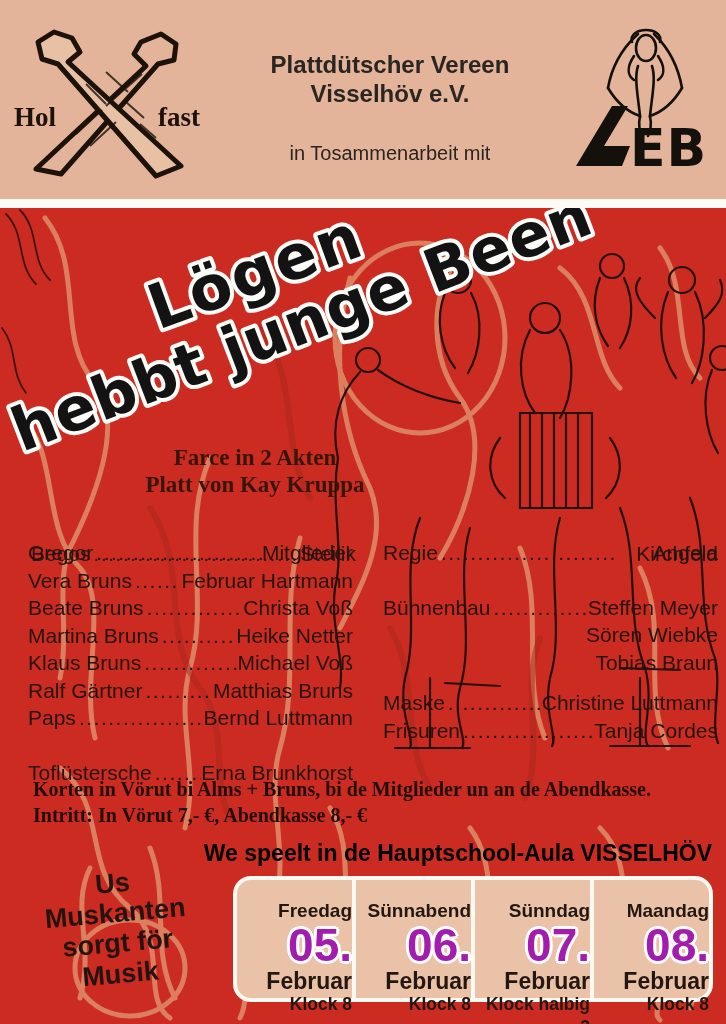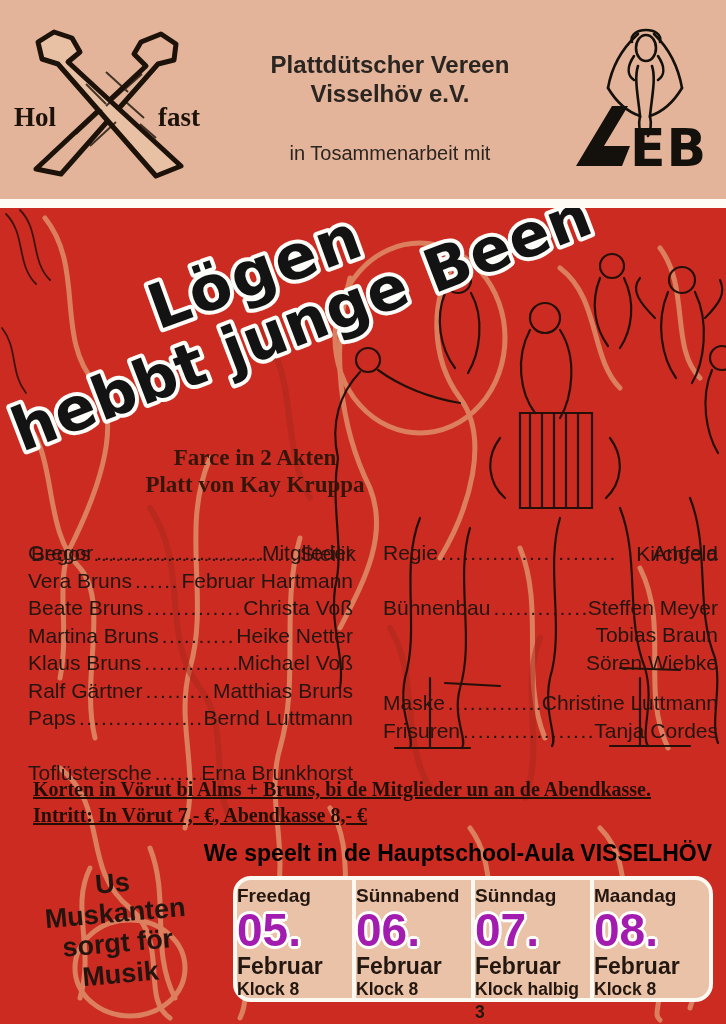--- a/index.html
+++ b/index.html
@@ -32,32 +32,32 @@
   .overlay-line .layer{position:absolute;left:0;top:0;width:100%;}
   .overlay-line .layer.b{transform:translate(3px,1px);opacity:.95;}
   .stacked{position:relative;margin-left:36px;}
   .stacked .under{position:absolute;right:0;top:1px;}
   .gap27{height:27px;}
   .gap13{height:13px;}
   .right-name{text-align:right;height:27.5px;}
   
   .tickets{position:absolute;left:33px;top:777px;width:680px;
            font-family:"Liberation Serif",serif;font-weight:bold;font-size:20px;
-           color:#230e05;line-height:1.28;text-decoration:underline;}
+           color:#230e05;line-height:1.28;}
   .venue{position:absolute;left:100px;top:840px;width:612px;text-align:right;
          font-weight:bold;font-size:23px;color:#000000;}
   
   .music{position:absolute;left:14px;top:868px;width:205px;text-align:center;
          font-weight:bold;font-size:27px;line-height:1.12;color:#241410;
          transform:rotate(-5deg);}
   
   .dates{position:absolute;left:233px;top:876px;width:480px;height:126px;
          background:#eac2a8;border:4px solid #fcf8f2;border-radius:18px;
          box-sizing:border-box;display:flex;}
-  .date-cell{flex:1 1 0;text-align:left;padding-top:5px;color:#231710;min-width:0;}
+  .date-cell{flex:1 1 0;text-align:right;padding-top:20px;color:#231710;min-width:0;}
   .date-cell.divider{border-right:4px solid #fcf8f2;}
   .date-day{font-weight:bold;font-size:19px;}
   .date-num{font-weight:bold;font-size:46px;line-height:1.02;color:#a21caf;
             text-shadow:-2px -2px 0 #fff,2px -2px 0 #fff,-2px 2px 0 #fff,2px 2px 0 #fff,
                         0 -3px 0 #fff,0 3px 0 #fff,-3px 0 0 #fff,3px 0 0 #fff;}
   .date-month{font-weight:bold;font-size:23px;line-height:1.05;}
   .date-time{font-weight:bold;font-size:17.5px;line-height:1.3;}
 </style>
 </head>
 <body>
@@ -237,22 +237,22 @@
         <span class="under">Kirchfeld</span>
         <span>Angela</span>
       </span>
     </div>
     <div class="gap27"></div>
     <div class="cast-row">
       <span class="role">Bühnenbau</span>
       <span class="dots">........................................................................................................................</span>
       <span class="actor">Steffen Meyer</span>
     </div>
+    <div class="right-name">Sören Wiebke</div>
     <div class="right-name">Tobias Braun</div>
-    <div class="right-name">Sören Wiebke</div>
     <div class="gap13"></div>
     <div class="cast-row">
       <span class="role">Maske</span>
       <span class="dots">........................................................................................................................</span>
       <span class="actor">Christine Luttmann</span>
     </div>
     <div class="cast-row">
       <span class="role">Frisuren</span>
       <span class="dots">........................................................................................................................</span>
       <span class="actor">Tanja Cordes</span>

